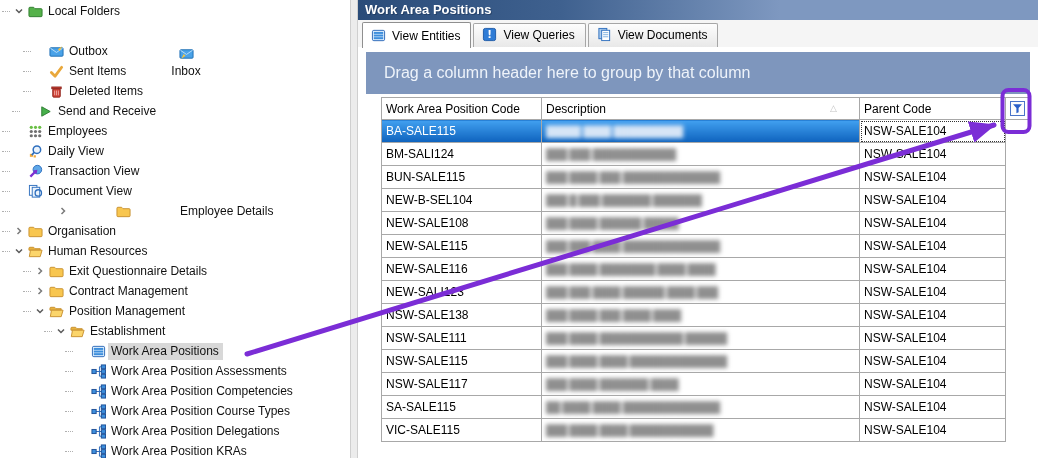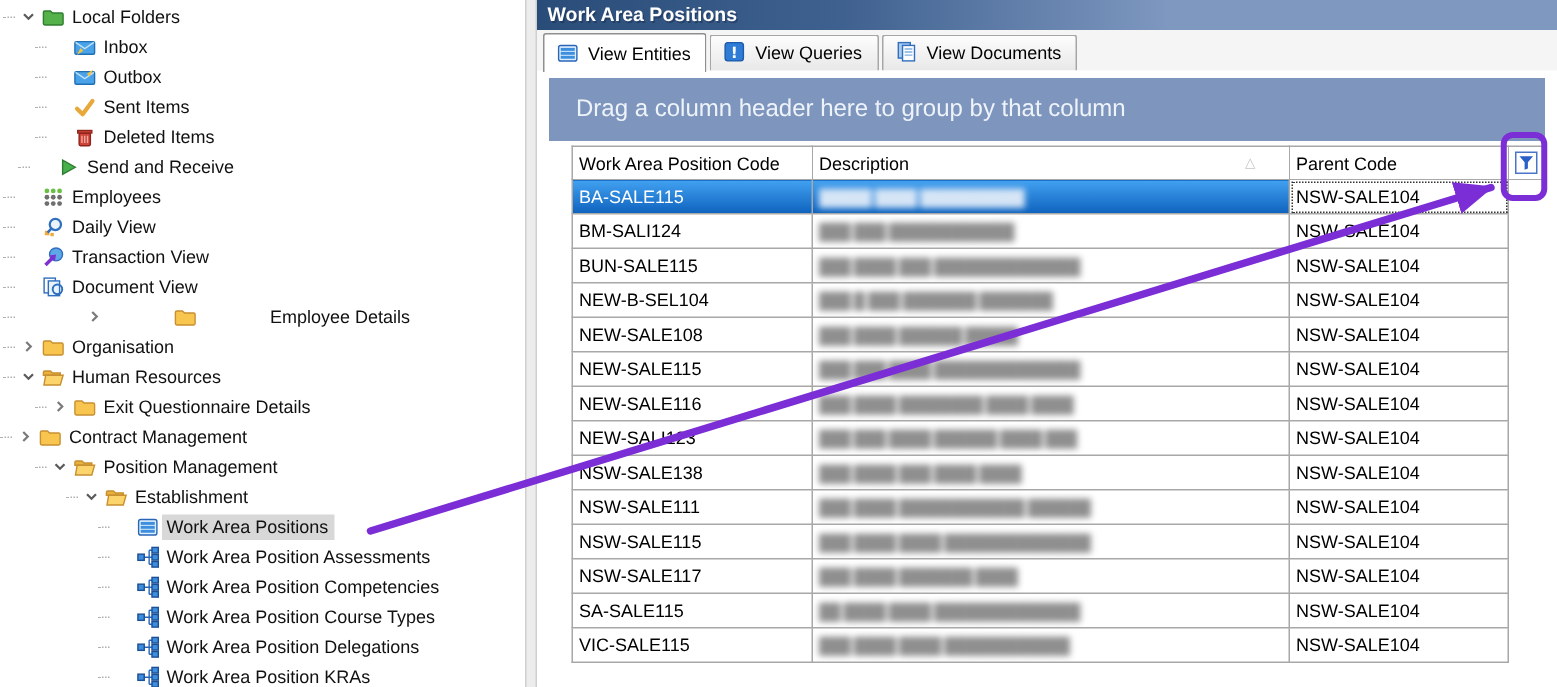--- a/index.html
+++ b/index.html
@@ -64,21 +64,21 @@
             <path d="M2 3.5 L5 6.5 L8 3.5" stroke="#5a5a5a" stroke-width="1.5" fill="none"></path>
           </svg>
         </span>
         <span class="ic">
           <svg width="15" height="15" viewBox="0 0 16 16">
             <path d="M1 4.5 q0-1 1-1 h4 l1.5 1.5 h6.5 q1 0 1 1 v6.5 q0 1-1 1 h-12 q-1 0-1-1 z" fill="#55b14a" stroke="#2f7d2f"></path>
           </svg>
         </span>
         <span class="lb">Local Folders</span>
       </div>
-      <div class="tree-item" style="padding-left: 23px;">
+      <div class="tree-item" style="padding-left: 23px; flex-direction: column;">
         <span class="dots"></span>
         <span class="tw"></span>
         <span class="ic">
           <svg width="15" height="15" viewBox="0 0 16 16">
             <rect x="1" y="4" width="14" height="9" rx="1" fill="#4aa2e8" stroke="#1f6fb4"></rect>
             <path d="M1.5 4.5 L8 9 L14.5 4.5" stroke="#bfe0f7" fill="none"></path>
             <path d="M2.5 13.5 l4.5-3 -2-2 z" fill="#f4c33f"></path>
           </svg>
         </span>
         <span class="lb">Inbox</span>
@@ -236,21 +236,21 @@
             <path d="M3.5 2 L6.5 5 L3.5 8" stroke="#7a7a7a" stroke-width="1.5" fill="none"></path>
           </svg>
         </span>
         <span class="ic">
           <svg width="15" height="15" viewBox="0 0 16 16">
             <path d="M1 4.5 q0-1 1-1 h4 l1.5 1.5 h6.5 q1 0 1 1 v6.5 q0 1-1 1 h-12 q-1 0-1-1 z" fill="#f8c64f" stroke="#c89030"></path>
           </svg>
         </span>
         <span class="lb">Exit Questionnaire Details</span>
       </div>
-      <div class="tree-item" style=" align-items: center;">
+      <div class="tree-item" style="padding-left: 23px; align-items: center;">
         <span class="dots"></span>
         <span class="tw">
           <svg width="10" height="10" viewBox="0 0 10 10">
             <path d="M3.5 2 L6.5 5 L3.5 8" stroke="#7a7a7a" stroke-width="1.5" fill="none"></path>
           </svg>
         </span>
         <span class="ic">
           <svg width="15" height="15" viewBox="0 0 16 16">
             <path d="M1 4.5 q0-1 1-1 h4 l1.5 1.5 h6.5 q1 0 1 1 v6.5 q0 1-1 1 h-12 q-1 0-1-1 z" fill="#f8c64f" stroke="#c89030"></path>
           </svg>

